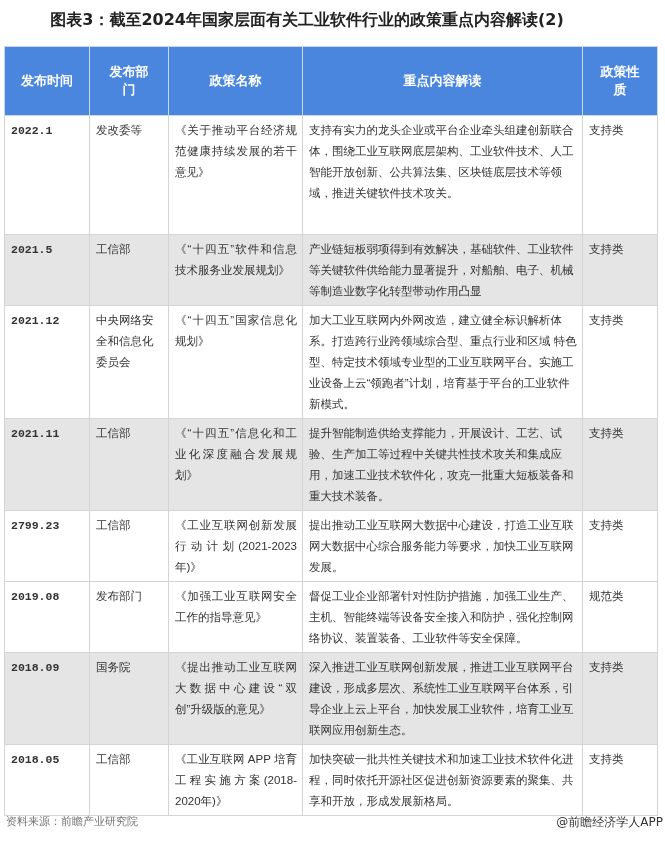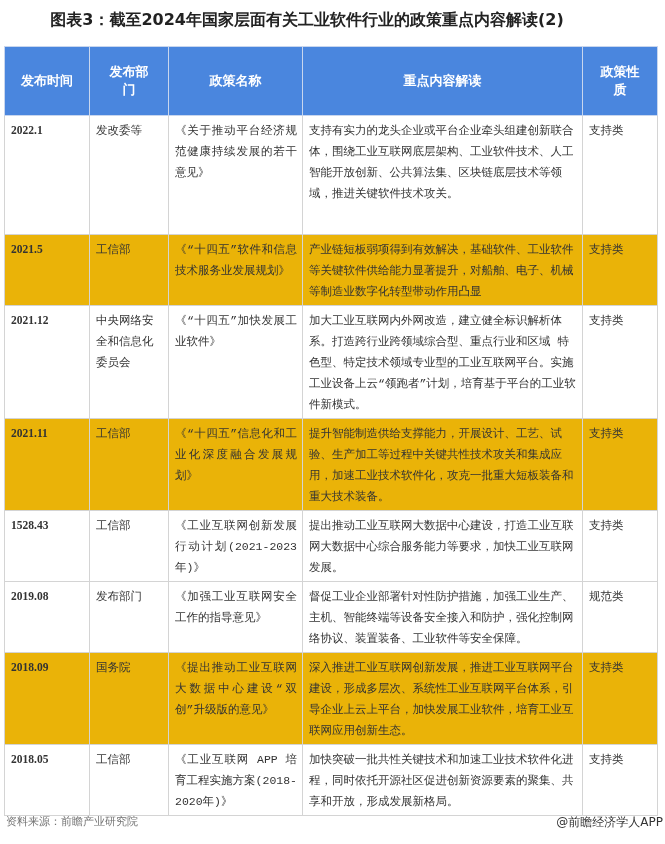--- a/index.html
+++ b/index.html
@@ -8,23 +8,23 @@
   .title { position: absolute; left: 0; top: 10px; width: 614px; text-align: center;
            font-family: "DejaVu Sans", "Liberation Sans", sans-serif;
            font-weight: bold; font-size: 16px; color: #222; letter-spacing: 0px; }
   table.policy { position: absolute; left: 4px; top: 46px; width: 653px;
                  border-collapse: collapse; table-layout: fixed; }
   table.policy th { background: #4a86de; color: #ffffff; font-weight: bold;
                     font-size: 13px; height: 34px; border: 1px solid #c8d6ee;
                     font-family: "DejaVu Sans", "Liberation Sans", sans-serif; text-align: center; padding: 16px; }
   table.policy td { vertical-align: top; font-size: 11.5px; line-height: 21px;
                     border: 1px solid #d4d4d4; padding: 4px 5px 3px 6px; color: #333;
-                    font-family: Liberation Mono, monospace; }
-  table.policy tr.alt td { background: #eab308; }
-  table.policy td.date { font-weight: bold; font-family: Liberation Serif, serif; }
+                    font-family: Liberation Sans, sans-serif; }
+  table.policy tr.alt td { background: #e5e5e5; }
+  table.policy td.date { font-weight: bold; font-family: Liberation Mono, monospace; }
   table.policy td.name { text-align: justify; }
   .footer-left { position: absolute; left: 6px; top: 814px; font-size: 11px; color: #737373;
                  font-family: "DejaVu Sans", "Liberation Sans", sans-serif; }
   .footer-right { position: absolute; right: 2px; top: 814px; font-size: 12px; color: #333;
                   font-family: "DejaVu Sans", "Liberation Sans", sans-serif; }
 </style>
 </head>
 <body>
 
 <div class="title">图表3：截至2024年国家层面有关工业软件行业的政策重点内容解读(2)</div>
@@ -57,33 +57,33 @@
     <tr class="alt" style="height:67px">
       <td class="date">2021.5</td>
       <td>工信部</td>
       <td class="name">《“十四五”软件和信息技术服务业发展规划》</td>
       <td>产业链短板弱项得到有效解决，基础软件、工业软件等关键软件供给能力显著提升，对船舶、电子、机械等制造业数字化转型带动作用凸显</td>
       <td>支持类</td>
     </tr>
     <tr style="height:104px">
       <td class="date">2021.12</td>
       <td>中央网络安全和信息化委员会</td>
-      <td class="name">《“十四五”加快发展工业软件》</td>
+      <td class="name">《“十四五”国家信息化规划》</td>
       <td>加大工业互联网内外网改造，建立健全标识解析体系。打造跨行业跨领域综合型、重点行业和区域 特色型、特定技术领域专业型的工业互联网平台。实施工业设备上云“领跑者”计划，培育基于平台的工业软件新模式。</td>
       <td>支持类</td>
     </tr>
     <tr class="alt" style="height:84px">
       <td class="date">2021.11</td>
       <td>工信部</td>
       <td class="name">《“十四五”信息化和工业化深度融合发展规划》</td>
       <td>提升智能制造供给支撑能力，开展设计、工艺、试验、生产加工等过程中关键共性技术攻关和集成应用，加速工业技术软件化，攻克一批重大短板装备和重大技术装备。</td>
       <td>支持类</td>
     </tr>
     <tr style="height:63px">
-      <td class="date">1528.43</td>
+      <td class="date">2799.23</td>
       <td>工信部</td>
       <td class="name">《工业互联网创新发展行动计划(2021-2023年)》</td>
       <td>提出推动工业互联网大数据中心建设，打造工业互联网大数据中心综合服务能力等要求，加快工业互联网发展。</td>
       <td>支持类</td>
     </tr>
     <tr style="height:64px">
       <td class="date">2019.08</td>
       <td>发布部门</td>
       <td class="name">《加强工业互联网安全工作的指导意见》</td>
       <td>督促工业企业部署针对性防护措施，加强工业生产、主机、智能终端等设备安全接入和防护，强化控制网络协议、装置装备、工业软件等安全保障。</td>

